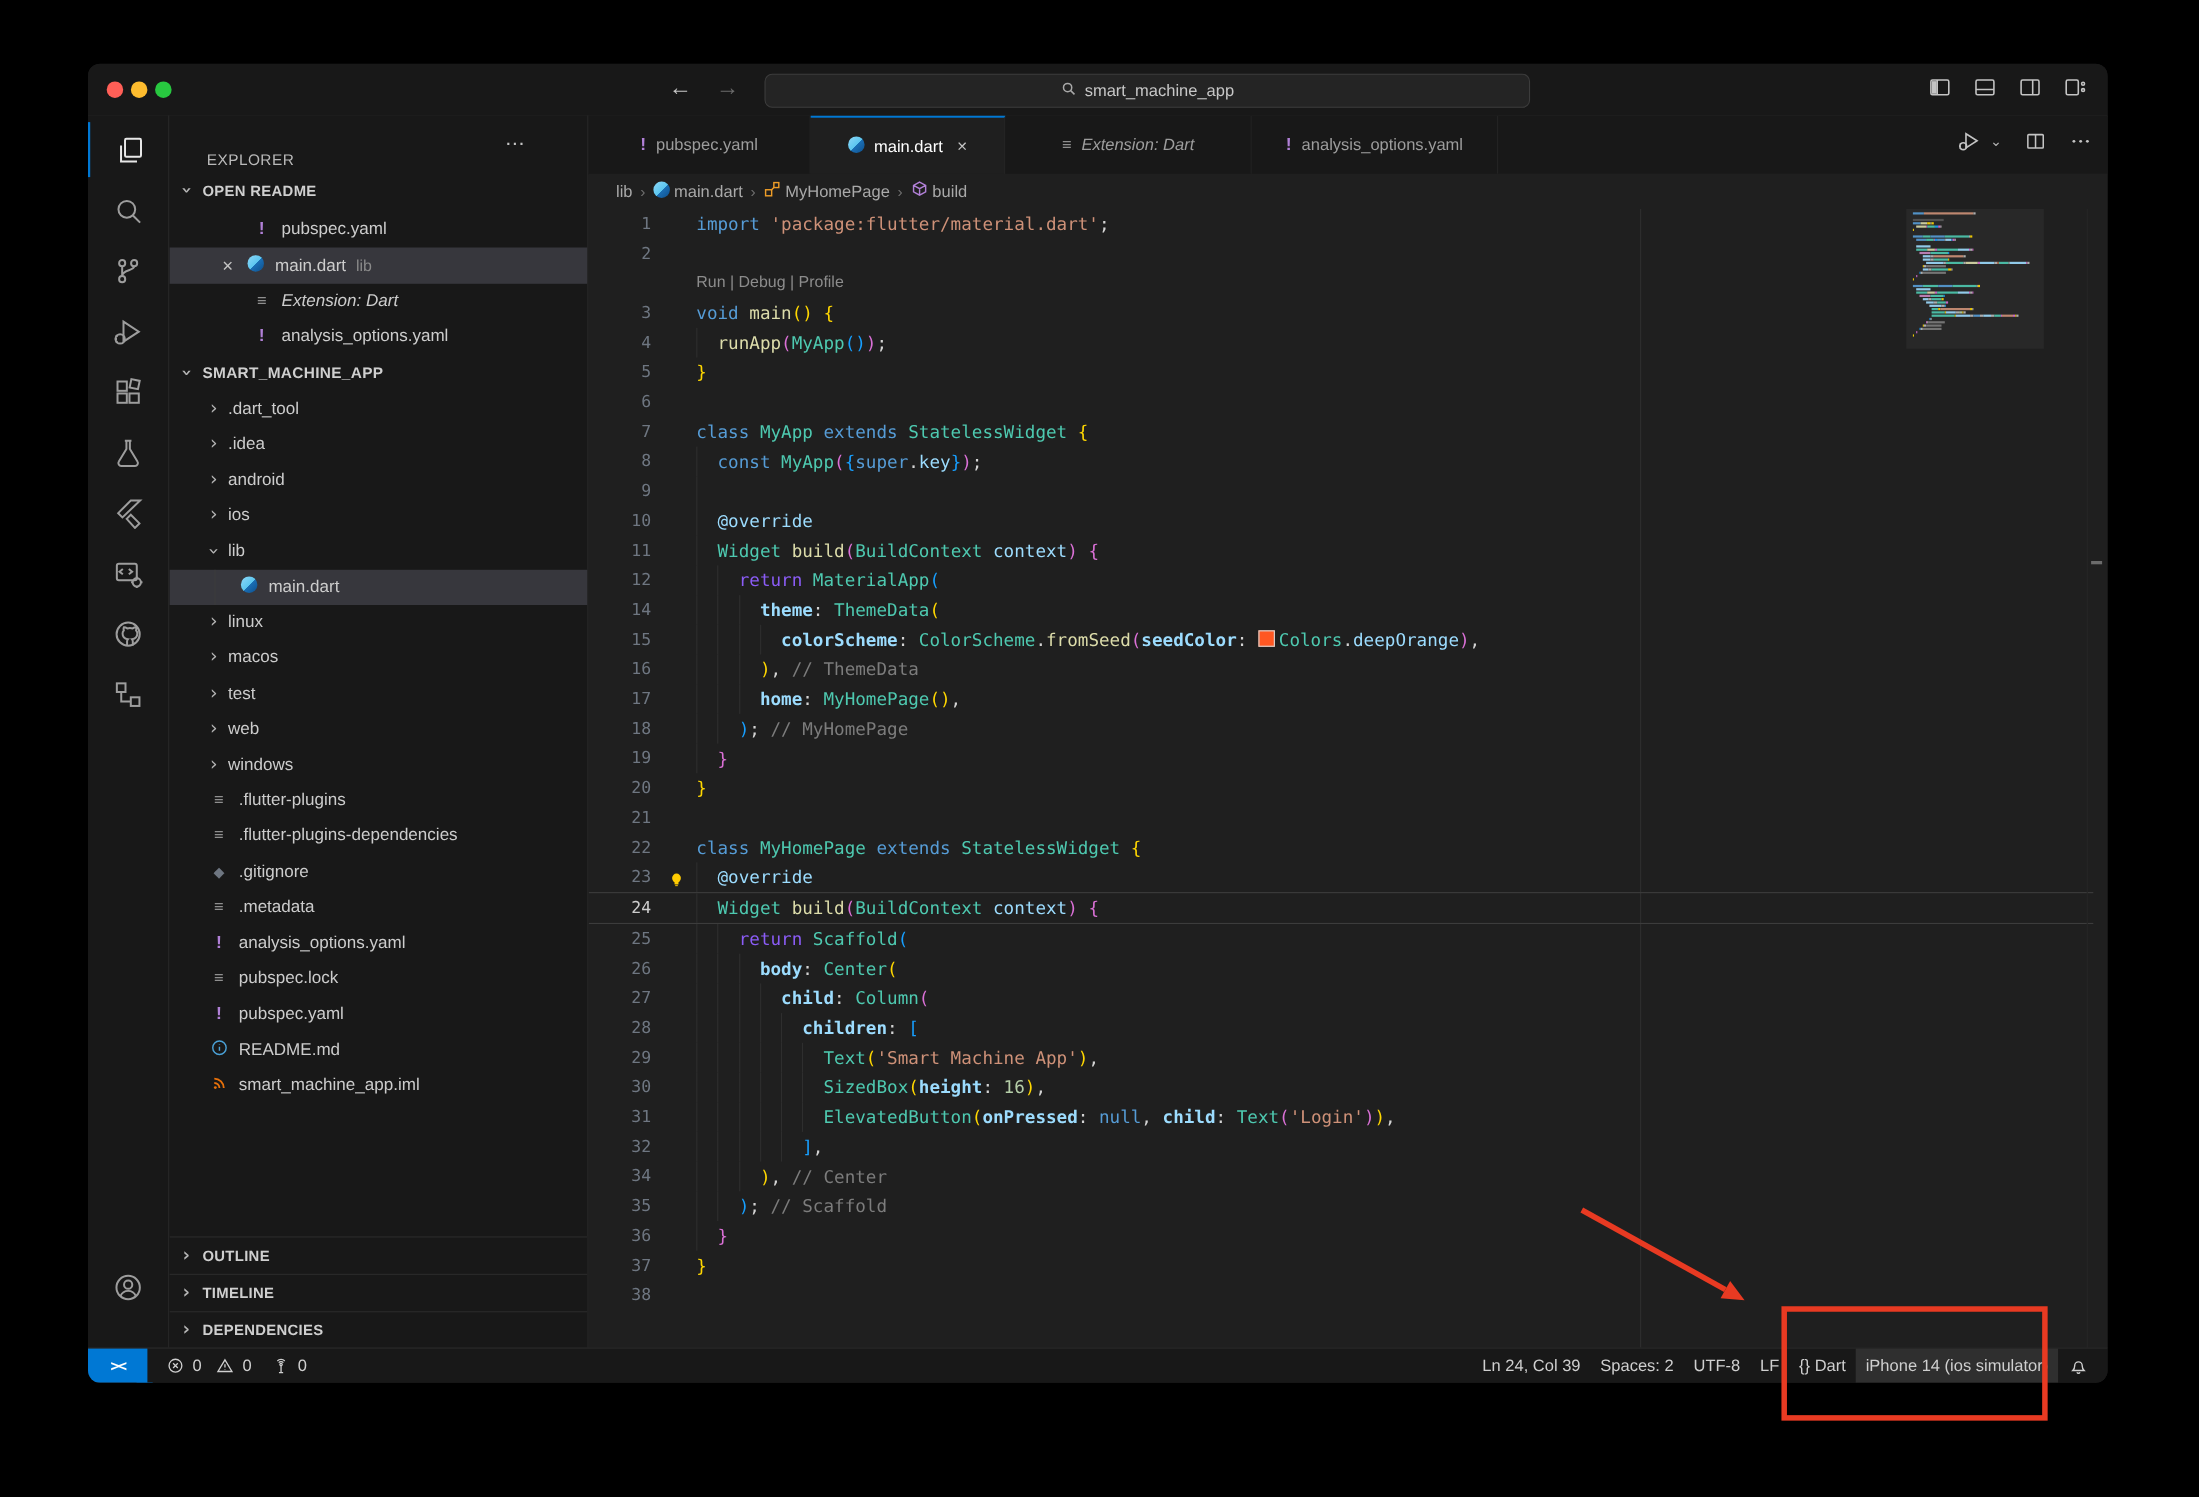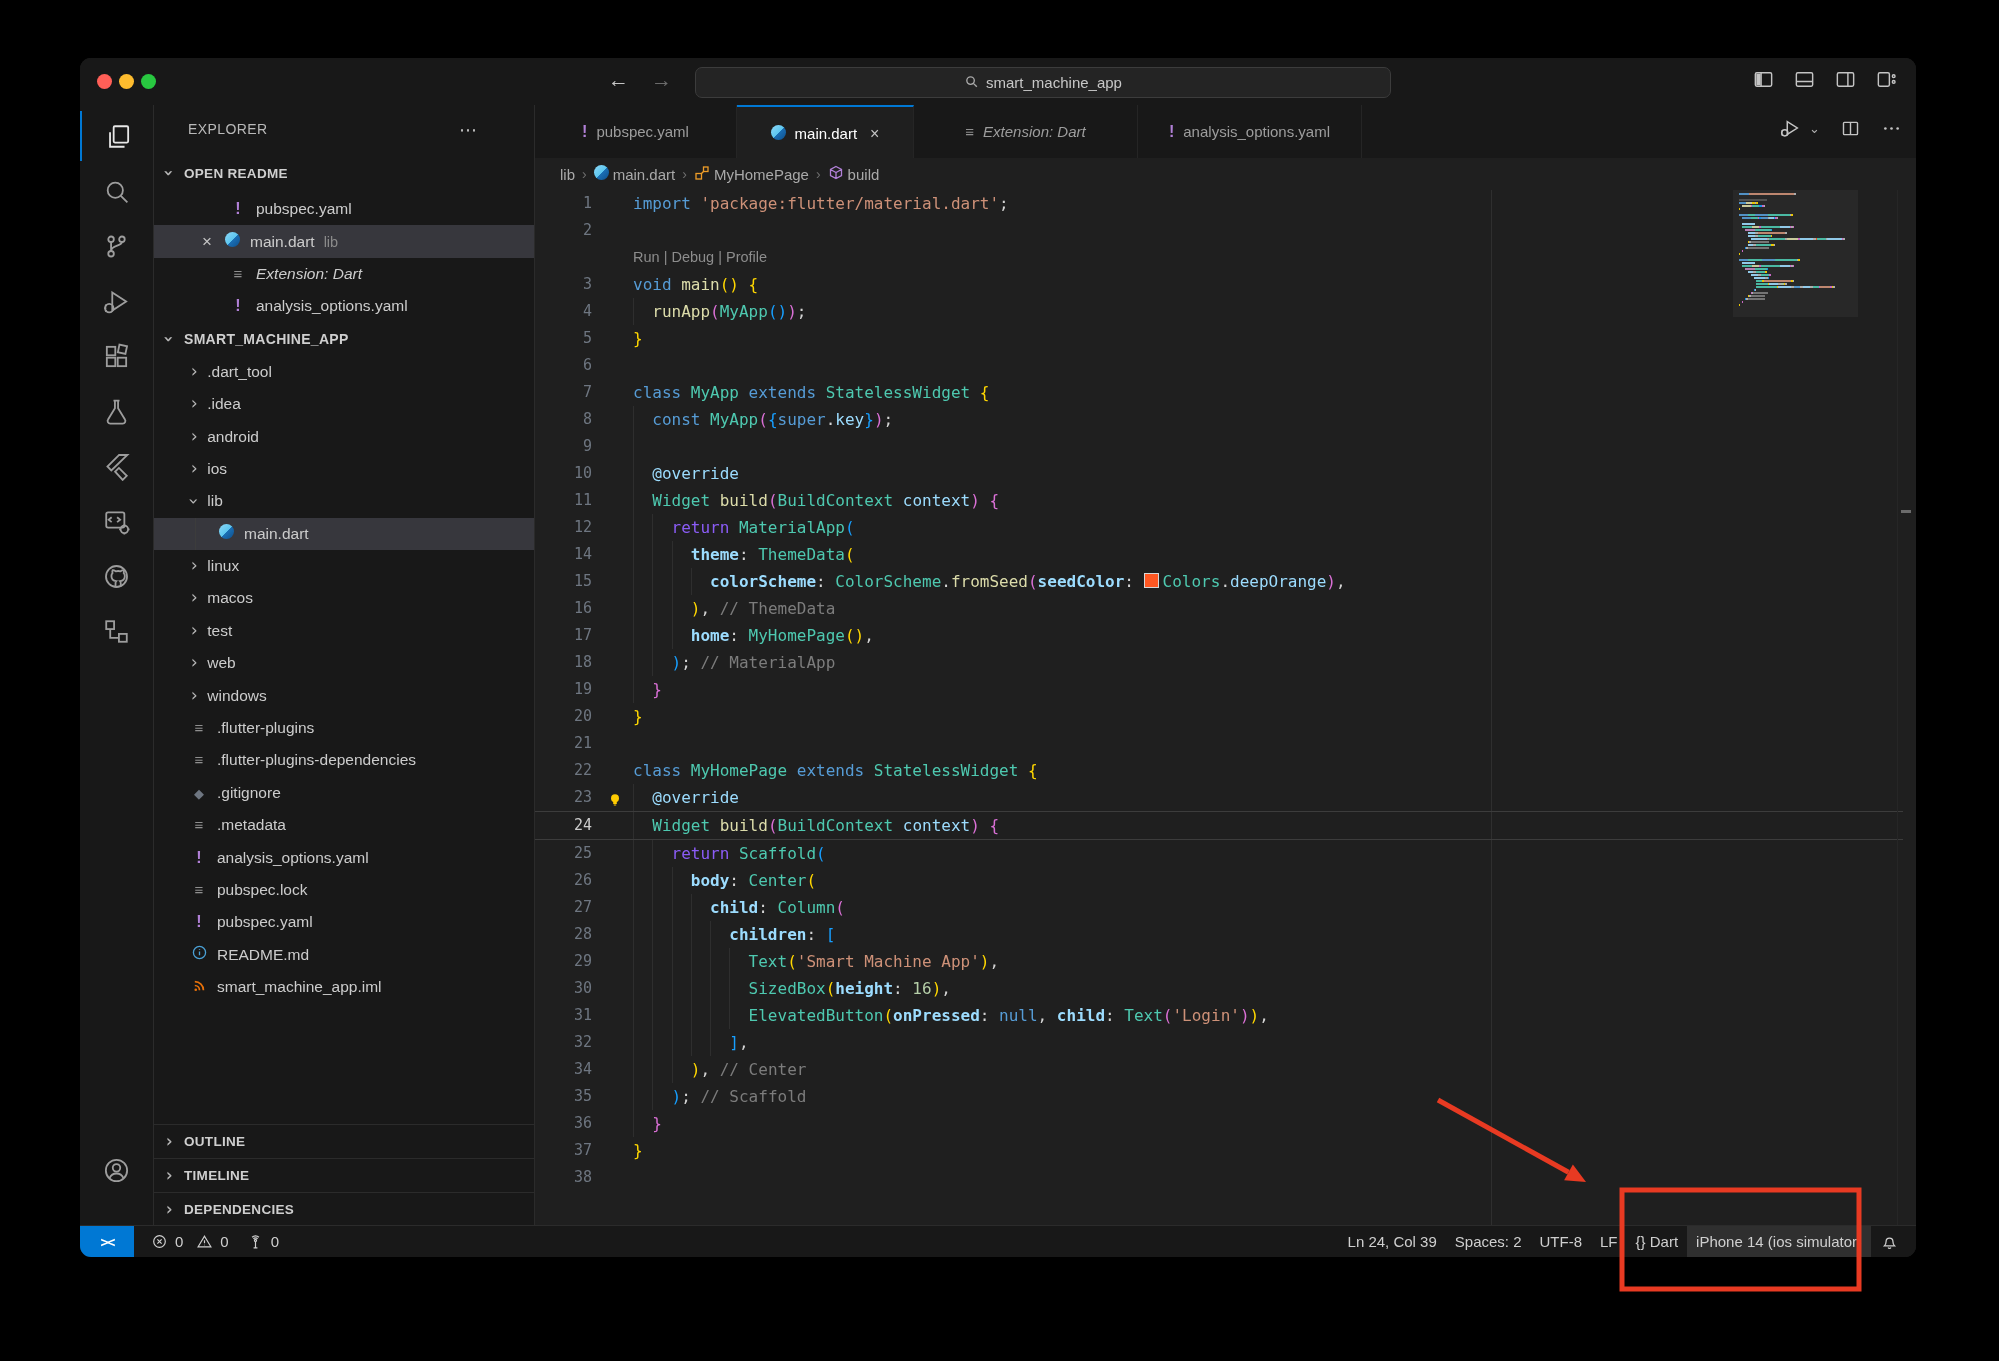--- a/index.html
+++ b/index.html
@@ -22,21 +22,21 @@
   
   #activitybar{width:73px;background:#181818;border-right:1px solid #2b2b2b;position:relative;flex:none;}
   .act{position:absolute;left:0;width:72px;height:50px;display:flex;align-items:center;justify-content:center;color:#9d9d9d;}
   .act.on{color:#e7e7e7;border-left:2px solid #0078d4;}
   .act svg{width:29px;height:29px;}
   #gearbadge{position:absolute;right:12px;bottom:4px;background:#0078d4;color:#fff;font-size:11px;width:17px;height:17px;
     border-radius:50%;display:flex;align-items:center;justify-content:center;font-weight:bold;}
   
   #sidebar{width:380px;background:#181818;border-right:1px solid #2b2b2b;position:relative;flex:none;overflow:hidden;
     color:#cccccc;font-size:15.5px;}
-  #sbtitle{height:48px;display:flex;align-items:center;padding-left:34px;color:#b9b9b9;font-size:14px;letter-spacing:.4px;position:relative;}
+  #sbtitle{height:48px;display:flex;align-items:flex-end;padding-left:34px;color:#b9b9b9;font-size:14px;letter-spacing:.4px;position:relative;}
   #sbmenu{position:absolute;right:55px;top:14px;color:#c4c4c4;font-size:18px;letter-spacing:2px;}
   .secthead{height:33px;display:flex;align-items:center;font-weight:bold;font-size:13.5px;letter-spacing:.3px;color:#cfcfcf;position:relative;padding-left:30px;}
   .secthead .chev{position:absolute;left:10px;}
   .chev{display:inline-block;color:#b5b5b5;font-size:17px;font-family:"DejaVu Sans Mono",monospace;transform:translateY(-1px);}
   .chev.open{display:inline-block;transform:rotate(90deg);}
   .srow{height:32.4px;display:flex;align-items:center;position:relative;white-space:nowrap;}
   .srow.sel{background:#37373d;}
   .srow .fic{width:20px;text-align:center;margin-right:8px;flex:none;}
   .warnic{color:#b180d7;font-weight:bold;font-size:16px;}
   .linesic{color:#8f8f8f;font-size:15px;}
@@ -453,21 +453,21 @@
               <div class="crow"><span class="gut">7</span><span class="ctext"><span class="tk-kw">class </span><span class="tk-type">MyApp</span><span class="tk-kw"> extends </span><span class="tk-type">StatelessWidget</span><span class="tk-pun"> </span><span class="tk-b1">{</span></span></div>
               <div class="crow"><span class="gut">8</span><span class="guide" style="left: 98px;"></span><span class="ctext">  <span class="tk-kw">const </span><span class="tk-type">MyApp</span><span class="tk-b2">(</span><span class="tk-b3">{</span><span class="tk-kw">super</span><span class="tk-pun">.</span><span class="tk-prop">key</span><span class="tk-b3">}</span><span class="tk-b2">)</span><span class="tk-pun">;</span></span></div>
               <div class="crow"><span class="gut">9</span><span class="guide" style="left: 98px;"></span><span class="ctext">  </span></div>
               <div class="crow"><span class="gut">10</span><span class="guide" style="left: 98px;"></span><span class="ctext">  <span class="tk-meta">@override</span></span></div>
               <div class="crow"><span class="gut">11</span><span class="guide" style="left: 98px;"></span><span class="ctext">  <span class="tk-type">Widget </span><span class="tk-fn">build</span><span class="tk-b2">(</span><span class="tk-type">BuildContext </span><span class="tk-prop">context</span><span class="tk-b2">)</span><span class="tk-pun"> </span><span class="tk-b2">{</span></span></div>
               <div class="crow"><span class="gut">12</span><span class="guide" style="left: 98px;"></span><span class="guide" style="left: 117.266px;"></span><span class="ctext">    <span class="tk-ctl">return </span><span class="tk-type">MaterialApp</span><span class="tk-b3">(</span></span></div>
               <div class="crow"><span class="gut">14</span><span class="guide" style="left: 98px;"></span><span class="guide" style="left: 117.266px;"></span><span class="guide" style="left: 136.532px;"></span><span class="ctext">      <span class="tk-parm">theme</span><span class="tk-pun">: </span><span class="tk-type">ThemeData</span><span class="tk-b1">(</span></span></div>
               <div class="crow"><span class="gut">15</span><span class="guide" style="left: 98px;"></span><span class="guide" style="left: 117.266px;"></span><span class="guide" style="left: 136.532px;"></span><span class="guide" style="left: 155.798px;"></span><span class="ctext">        <span class="tk-parm">colorScheme</span><span class="tk-pun">: </span><span class="tk-type">ColorScheme</span><span class="tk-pun">.</span><span class="tk-fn">fromSeed</span><span class="tk-b2">(</span><span class="tk-parm">seedColor</span><span class="tk-pun">: </span><span class="swatch"></span><span class="tk-type">Colors</span><span class="tk-pun">.</span><span class="tk-prop">deepOrange</span><span class="tk-b2">)</span><span class="tk-pun">,</span></span></div>
               <div class="crow"><span class="gut">16</span><span class="guide" style="left: 98px;"></span><span class="guide" style="left: 117.266px;"></span><span class="guide" style="left: 136.532px;"></span><span class="ctext">      <span class="tk-b1">)</span><span class="tk-pun">,</span><span class="tk-cmt"> // ThemeData</span></span></div>
               <div class="crow"><span class="gut">17</span><span class="guide" style="left: 98px;"></span><span class="guide" style="left: 117.266px;"></span><span class="guide" style="left: 136.532px;"></span><span class="ctext">      <span class="tk-parm">home</span><span class="tk-pun">: </span><span class="tk-type">MyHomePage</span><span class="tk-b1">()</span><span class="tk-pun">,</span></span></div>
-              <div class="crow"><span class="gut">18</span><span class="guide" style="left: 98px;"></span><span class="guide" style="left: 117.266px;"></span><span class="ctext">    <span class="tk-b3">)</span><span class="tk-pun">;</span><span class="tk-cmt"> // MaterialApp</span></span></div>
+              <div class="crow"><span class="gut">18</span><span class="guide" style="left: 98px;"></span><span class="guide" style="left: 117.266px;"></span><span class="ctext">    <span class="tk-b3">)</span><span class="tk-pun">;</span><span class="tk-cmt"> // MyHomePage</span></span></div>
               <div class="crow"><span class="gut">19</span><span class="guide" style="left: 98px;"></span><span class="ctext">  <span class="tk-b2">}</span></span></div>
               <div class="crow"><span class="gut">20</span><span class="ctext"><span class="tk-b1">}</span></span></div>
               <div class="crow"><span class="gut">21</span><span class="ctext"></span></div>
               <div class="crow"><span class="gut">22</span><span class="ctext"><span class="tk-kw">class </span><span class="tk-type">MyHomePage</span><span class="tk-kw"> extends </span><span class="tk-type">StatelessWidget</span><span class="tk-pun"> </span><span class="tk-b1">{</span></span></div>
               <div class="crow"><span class="gut">23</span><span class="guide" style="left: 98px;"></span><span class="bulb"><svg width="16" height="16" viewBox="0 0 16 16">
                     <circle cx="8" cy="6.2" r="4" fill="#ffcc02"></circle>
                     <rect x="6.2" y="9.8" width="3.6" height="2.2" fill="#ffcc02"></rect>
                     <rect x="6.8" y="12.4" width="2.4" height="1.2" fill="#d9ad00"></rect>
                   </svg></span><span class="ctext">  <span class="tk-meta">@override</span></span></div>
               <div class="crow cur"><span class="gut">24</span><span class="guide" style="left: 98px;"></span><span class="ctext">  <span class="tk-type">Widget </span><span class="tk-fn">build</span><span class="tk-b2">(</span><span class="tk-type">BuildContext </span><span class="tk-prop">context</span><span class="tk-b2">)</span><span class="tk-pun"> </span><span class="tk-b2">{</span></span></div>

